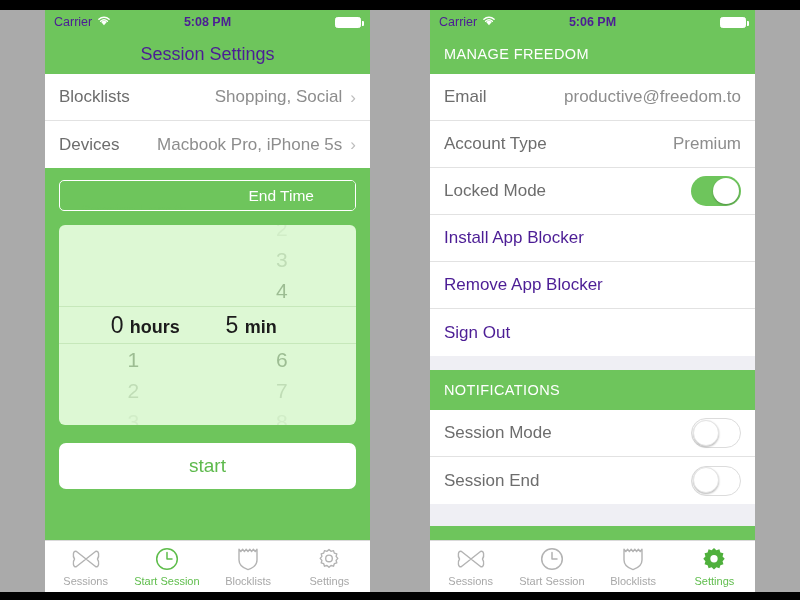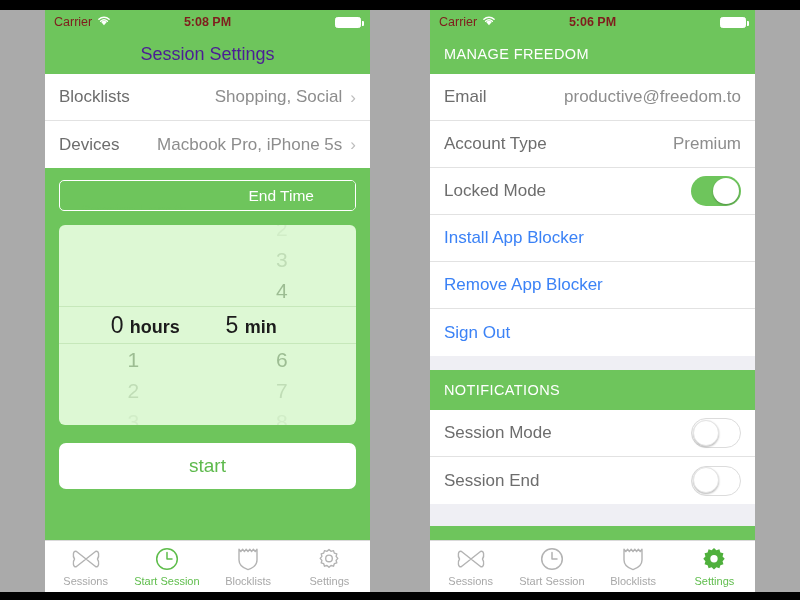--- a/index.html
+++ b/index.html
@@ -34,21 +34,21 @@
     background: #ffffff;
     overflow: hidden;
   }
   .phone-left  { left: 45px; }
   .phone-right { left: 430px; }
 
   
   .statusbar {
     height: 24px;
     background: #6ec55c;
-    color: #7f1d1d;
+    color: #4c1d95;
     display: flex;
     align-items: center;
     padding: 12px 9px;
     font-size: 12.5px;
     position: relative;
     justify-content: center;
   }
   .sb-carrier { display: flex; align-items: center; gap: 5px; }
   .sb-time {
     position: absolute; left: 0; right: 0;
@@ -115,21 +115,21 @@
     color: #8d8d8d;
     font-size: 17px;
     white-space: nowrap;
   }
   .chev {
     margin-left: 8px;
     color: #bdbdbd;
     font-size: 17px;
     line-height: 1;
   }
-  .row-action { color: #3b82f6; }
+  .row-action { color: #4c1d95; }
 
   
   .green-body {
     background: #6ec55c;
     flex: 1;
     padding: 12px 14px 0 14px;
     display: flex;
     flex-direction: column;
   }
 

